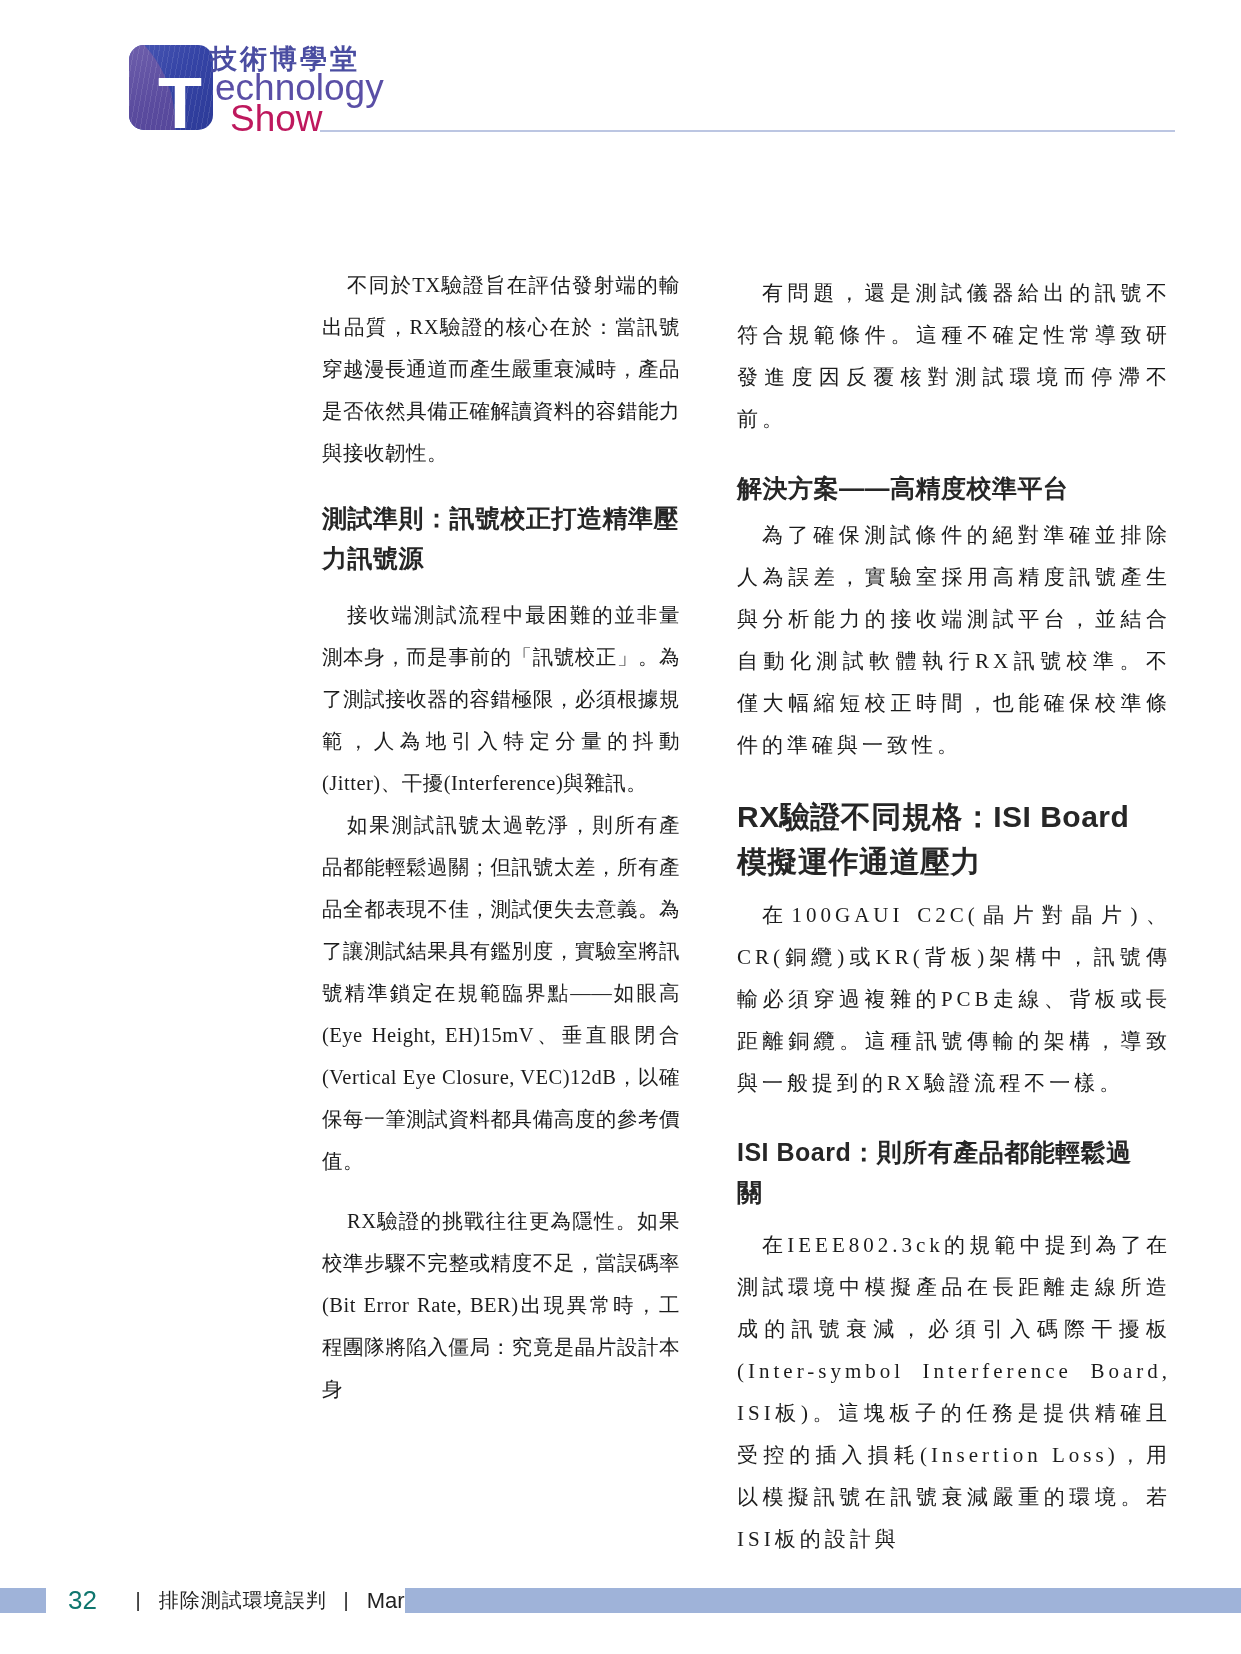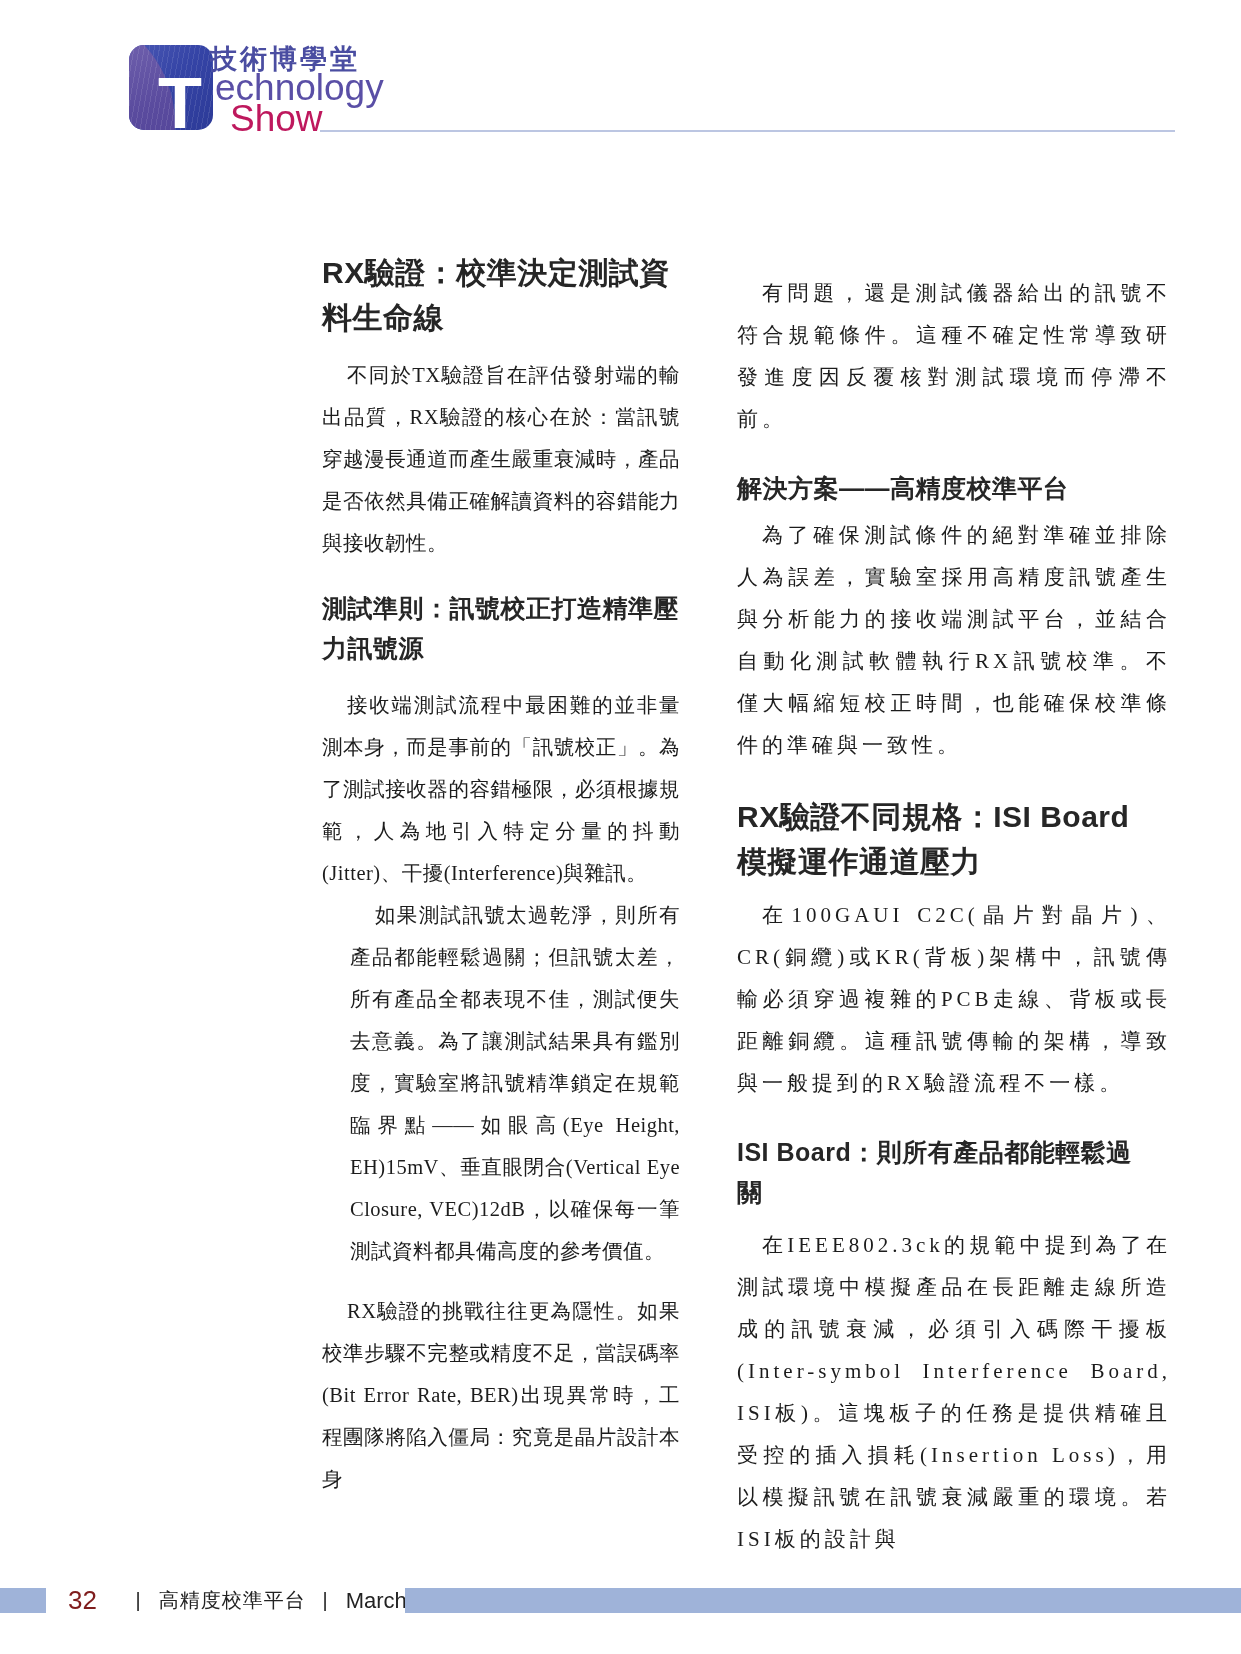--- a/index.html
+++ b/index.html
@@ -34,31 +34,31 @@
   .h1{font-size:30px;line-height:45px;letter-spacing:0.5px;}
   .h2{font-size:25px;line-height:40px;letter-spacing:0.5px;}
   .p{margin:0;font-size:20.5px;line-height:42px;text-align:justify;text-justify:inter-character;
      text-indent:25px;letter-spacing:0.5px;}
   .col-right .p{font-size:21px;letter-spacing:4px;text-indent:25px;}
   .noindent{text-indent:0;}
   .w410{max-width:410px;}
 
   
   #lb1{margin-top:14px;} #lb2{margin-top:24px;} #lb3{margin-top:16px;}
-  #lb4{margin-top:0;margin-left:28px;}    #lb5{margin-top:28px;} #lb6{margin-top:18px;}
+  #lb4{margin-top:0;}    #lb5{margin-top:28px;} #lb6{margin-top:18px;}
   #rb1{margin-top:28px;} #rb2{margin-top:6px;}  #rb3{margin-top:28px;}
   #rb4{margin-top:10px;} #rb5{margin-top:28px;} #rb6{margin-top:12px;}
 
   
   .footer{position:absolute;left:0;top:1588px;width:1241px;height:25px;
     font-family:"Liberation Sans","DejaVu Sans",sans-serif;}
   .footer-block{position:absolute;left:0;top:0;width:46px;height:25px;background:#9fb3d9;}
   .footer-bar{position:absolute;left:405px;right:0;top:0;height:25px;background:#9fb3d9;}
   .footer-items{position:absolute;left:68px;top:0;height:25px;display:flex;align-items:center;}
-  .page-num{font-size:26px;color:#7f1d1d;line-height:25px;}
+  .page-num{font-size:26px;color:#0f766e;line-height:25px;}
   .fdiv{font-size:21px;font-weight:700;color:#444;margin:0 0 2px 0;transform:scaleX(0.7);}
   .fdiv1{margin-left:38px;}
   .mag{font-size:20px;color:#222;margin-left:18px;letter-spacing:1px;}
   .fdiv2{margin-left:16px;}
   .date{font-size:22px;color:#222;margin-left:18px;}
 </style>
 </head>
 <body>
 
 <div class="page">
@@ -69,21 +69,20 @@
       <div class="streaks"></div>
       <div class="logo-t">T</div>
     </div>
     <div class="logo-cjk">技術博學堂</div>
     <div class="logo-en1">echnology</div>
     <div class="logo-en2">Show</div>
     <div class="header-rule"></div>
   </div>
 
   <section class="col col-left">
-    <h1 class="h1" id="lb0">RX驗證：校準決定測試資料生命線</h1>
     <p class="p" id="lb1">不同於TX驗證旨在評估發射端的輸出品質，RX驗證的核心在於：當訊號穿越漫長通道而產生嚴重衰減時，產品是否依然具備正確解讀資料的容錯能力與接收韌性。</p>
     <h2 class="h2" id="lb2">測試準則：訊號校正打造精準壓力訊號源</h2>
     <p class="p" id="lb3">接收端測試流程中最困難的並非量測本身，而是事前的「訊號校正」。為了測試接收器的容錯極限，必須根據規範，人為地引入特定分量的抖動(Jitter)、干擾(Interference)與雜訊。</p>
     <p class="p" id="lb4">如果測試訊號太過乾淨，則所有產品都能輕鬆過關；但訊號太差，所有產品全都表現不佳，測試便失去意義。為了讓測試結果具有鑑別度，實驗室將訊號精準鎖定在規範臨界點——如眼高(Eye Height, EH)15mV、垂直眼閉合(Vertical Eye Closure, VEC)12dB，以確保每一筆測試資料都具備高度的參考價值。</p>
     <p class="p" id="lb6">RX驗證的挑戰往往更為隱性。如果校準步驟不完整或精度不足，當誤碼率(Bit Error Rate, BER)出現異常時，工程團隊將陷入僵局：究竟是晶片設計本身</p>
   </section>
 
   <section class="col col-right">
     <p class="p noindent" id="rb0">有問題，還是測試儀器給出的訊號不符合規範條件。這種不確定性常導致研發進度因反覆核對測試環境而停滯不前。</p>
     <h2 class="h2" id="rb1">解決方案——高精度校準平台</h2>
@@ -92,20 +91,20 @@
     <p class="p" id="rb4">在100GAUI C2C(晶片對晶片)、CR(銅纜)或KR(背板)架構中，訊號傳輸必須穿過複雜的PCB走線、背板或長距離銅纜。這種訊號傳輸的架構，導致與一般提到的RX驗證流程不一樣。</p>
     <h2 class="h2 w410" id="rb5">ISI Board：則所有產品都能輕鬆過關</h2>
     <p class="p" id="rb6">在IEEE802.3ck的規範中提到為了在測試環境中模擬產品在長距離走線所造成的訊號衰減，必須引入碼際干擾板(Inter-symbol Interference Board, ISI板)。這塊板子的任務是提供精確且受控的插入損耗(Insertion Loss)，用以模擬訊號在訊號衰減嚴重的環境。若ISI板的設計與</p>
   </section>
 
   <div class="footer">
     <div class="footer-block"></div>
     <div class="footer-items">
       <span class="page-num">32</span>
       <span class="fdiv fdiv1">|</span>
-      <span class="mag">高精度校準平台</span>
+      <span class="mag">排除測試環境誤判</span>
       <span class="fdiv fdiv2">|</span>
       <span class="date">March 2026</span>
     </div>
     <div class="footer-bar"></div>
   </div>
 
 </div>
 
 </body></html>

